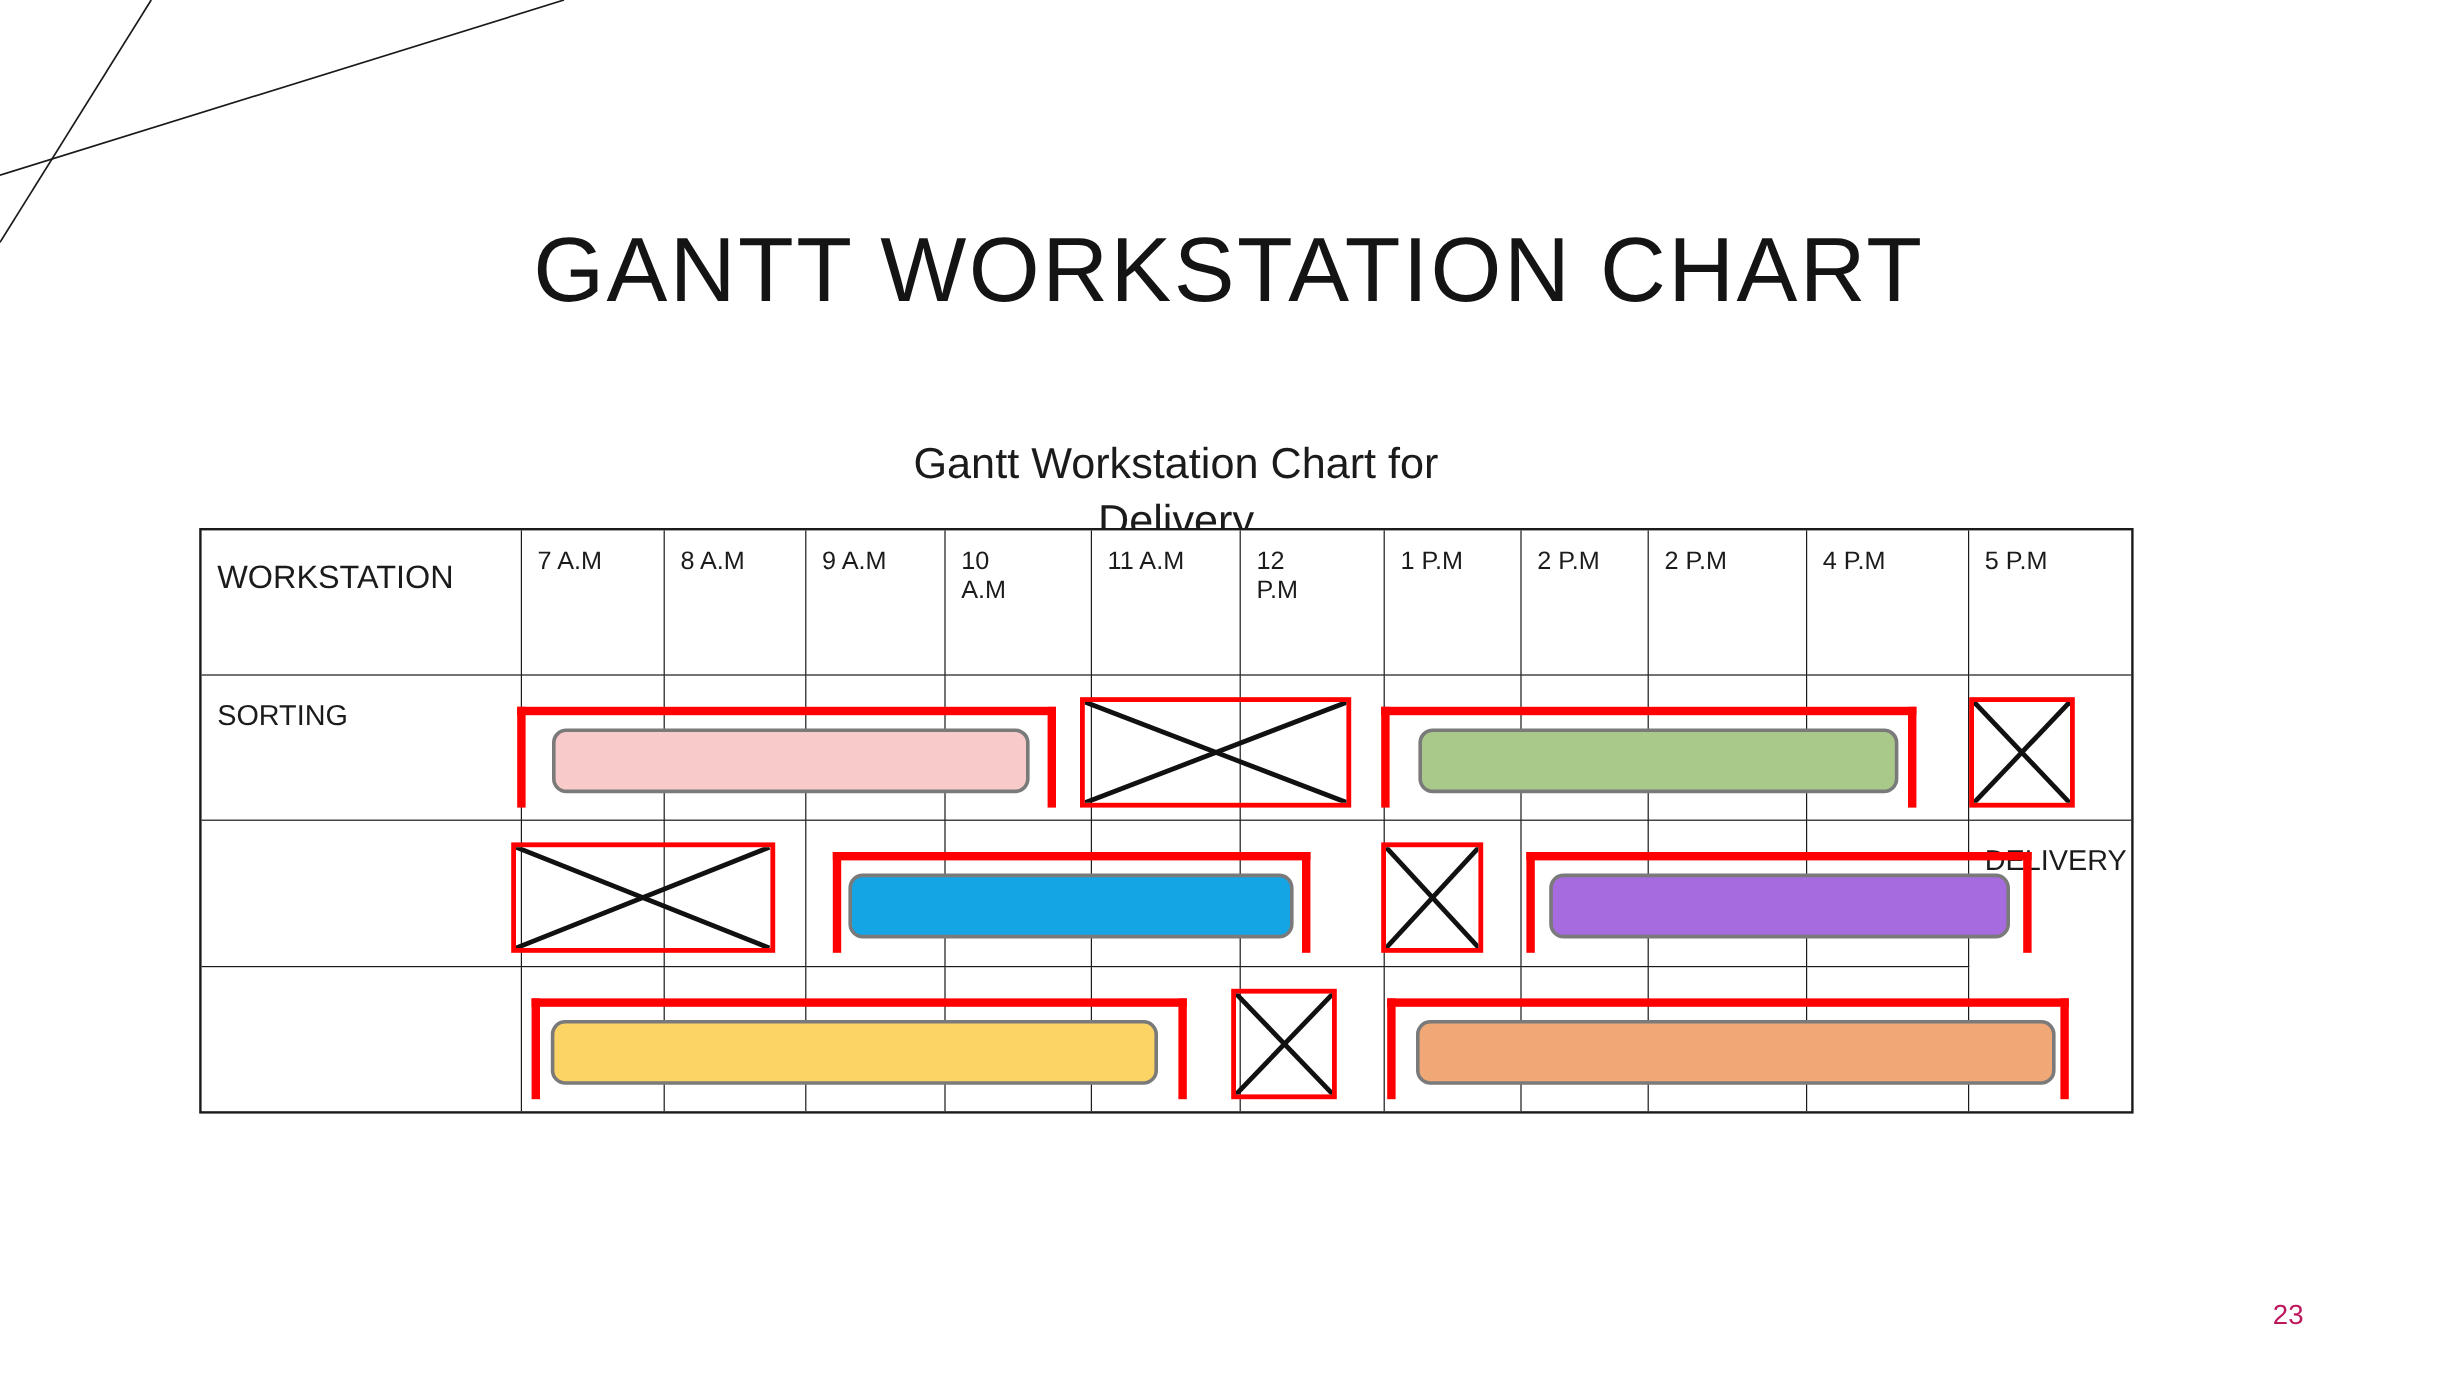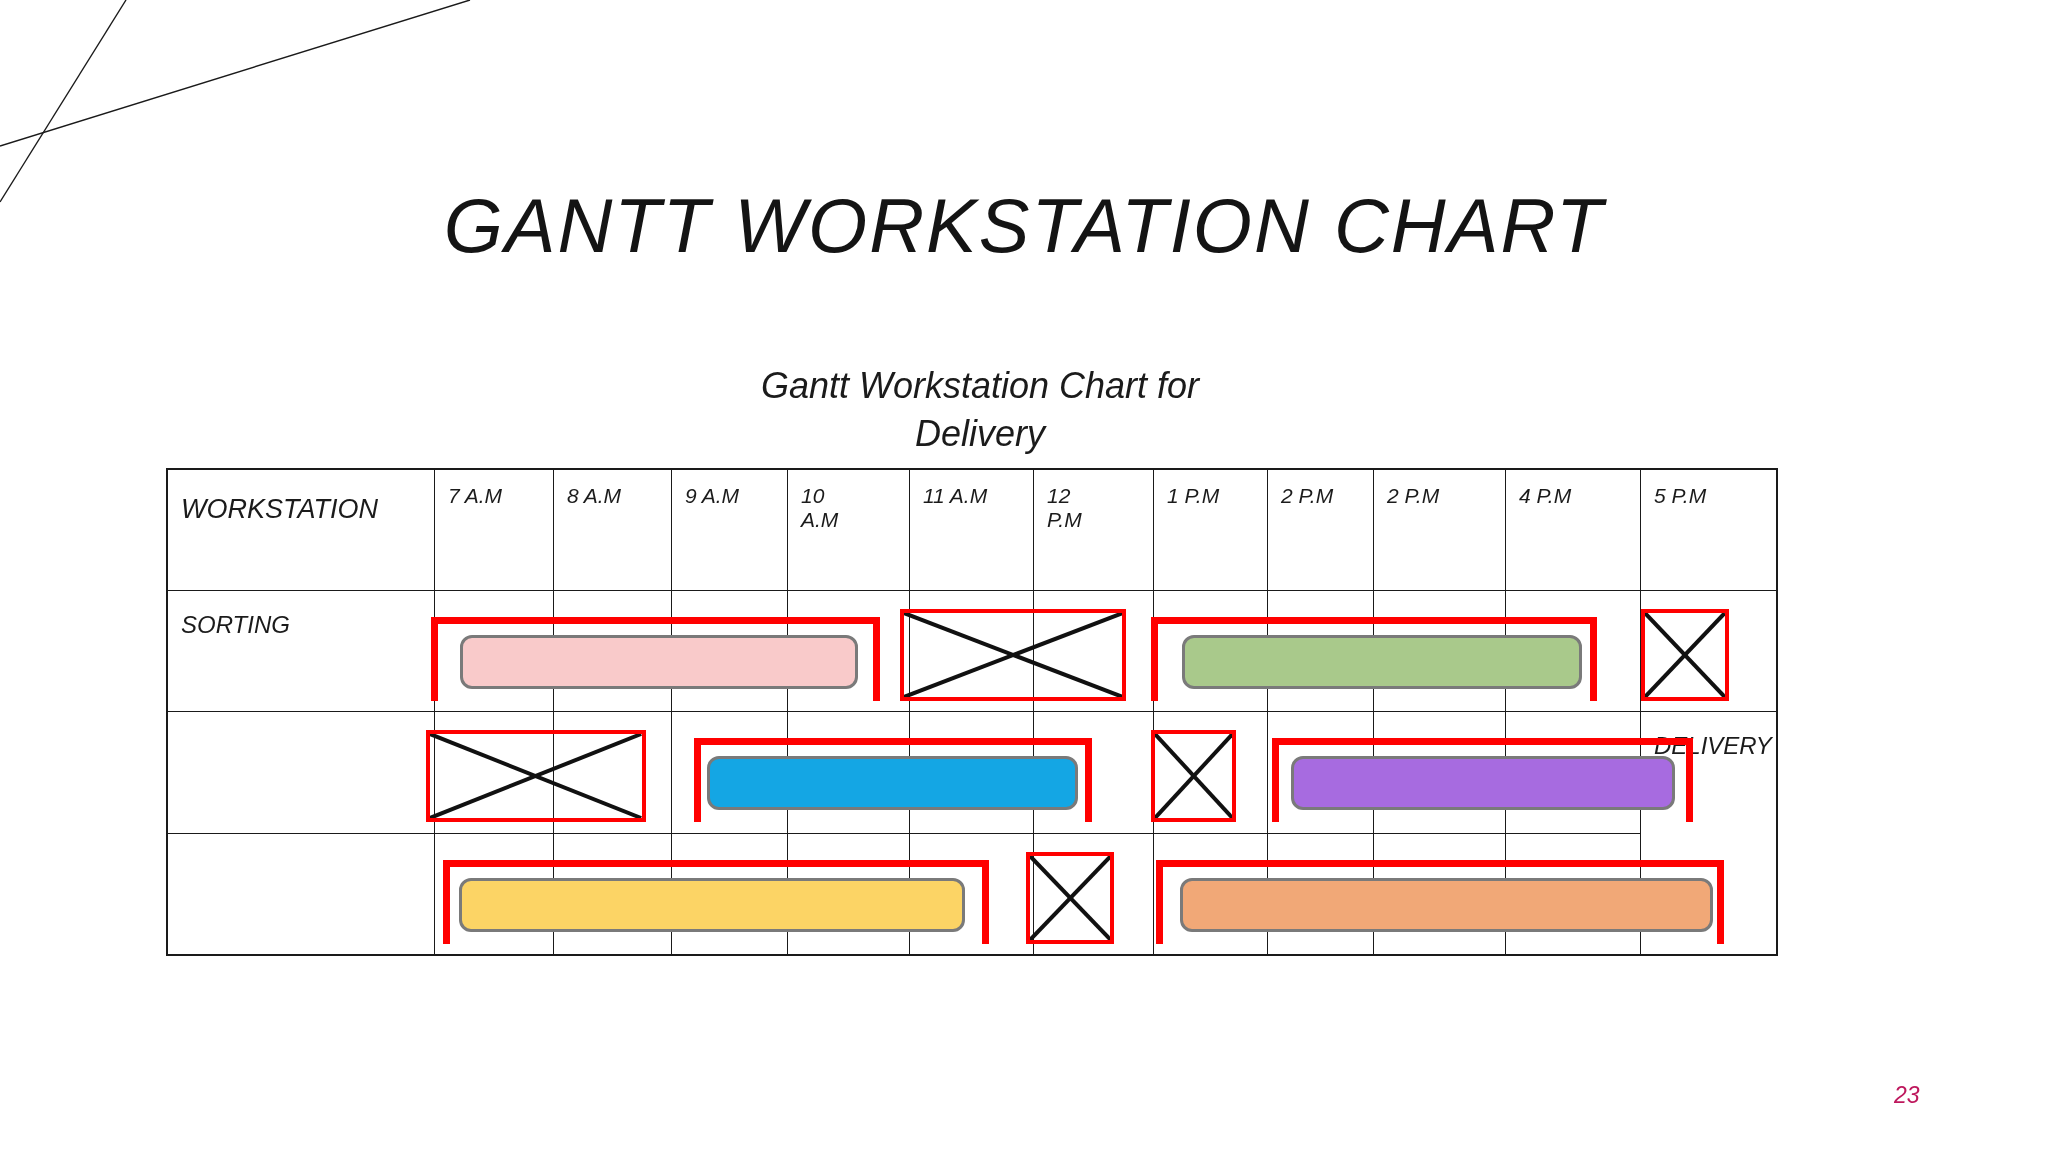--- a/index.html
+++ b/index.html
@@ -1,23 +1,23 @@
 <!DOCTYPE html>
 <html><head>
 <meta charset="utf-8">
 <style>
   html,body{margin:0;padding:0;background:#fff;}
   .slide{position:relative;width:2048px;height:1152px;background:#ffffff;overflow:hidden;
-         font-family:"Liberation Sans", sans-serif;color:#1b1b1b;font-style:italic;}
+         font-family:"Liberation Sans", sans-serif;color:#1b1b1b;}
   .deco{position:absolute;left:0;top:0;}
   .title{position:absolute;left:0;right:0;top:182px;margin:0;text-align:center;
          font-size:76px;font-weight:300;letter-spacing:2px;color:#141414;}
   .subtitle{position:absolute;left:710px;top:362px;width:540px;
             font-size:36px;line-height:1.33;color:#1b1b1b;text-align:center;}
-  .gantt{position:absolute;left:142px;top:468px;padding-left:24px;}
+  .gantt{position:absolute;left:142px;top:440px;padding-left:24px;}
   .grid{display:grid;border:2px solid #1a1a1a;background:#fff;}
   .cell{box-sizing:border-box;border-right:1.5px solid #1a1a1a;border-bottom:1.5px solid #1a1a1a;
         padding:14px 0 0 13px;font-size:21px;}
   .cell:nth-child(12n){border-right:none;}
   .cell:nth-last-child(-n+12){border-bottom:none;}
   .cell.ws{padding-top:24px;font-size:27px;}
   .cell.rowlabel{padding-top:20px;font-size:24px;}
   .cell.wrap{padding-right:48px;}
   .overlay{position:absolute;left:2px;top:2px;width:1608px;height:484px;pointer-events:none;}
   .overlay .bracket{position:absolute;box-sizing:border-box;

